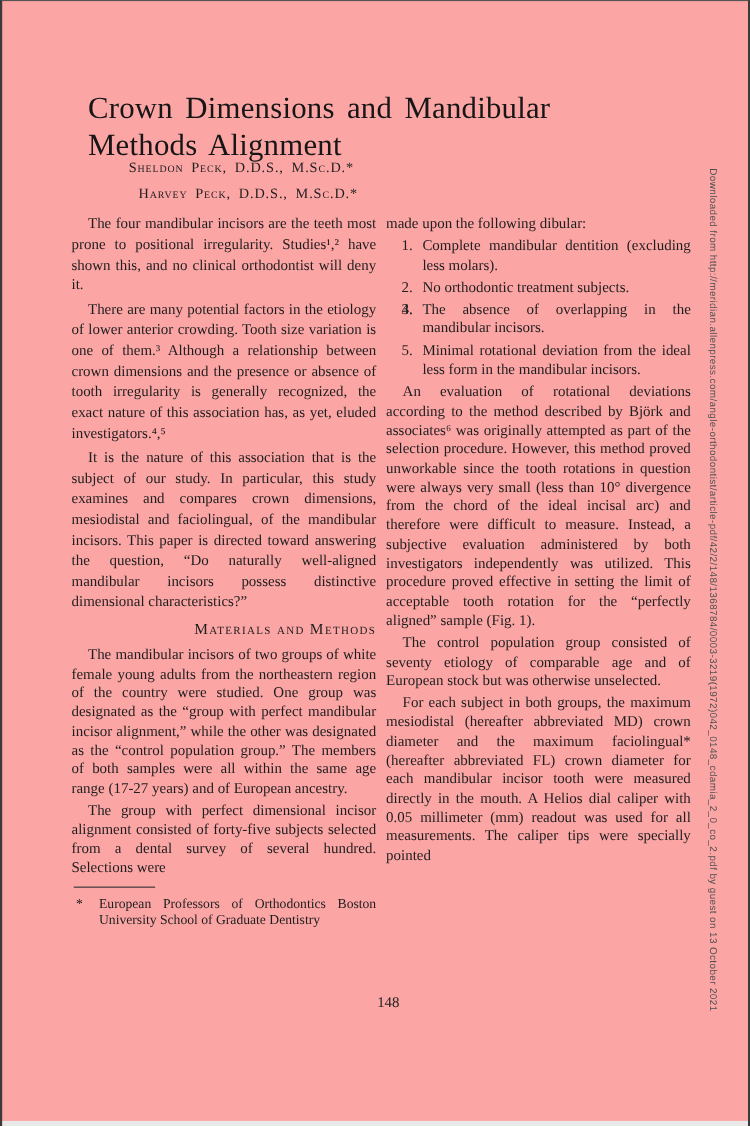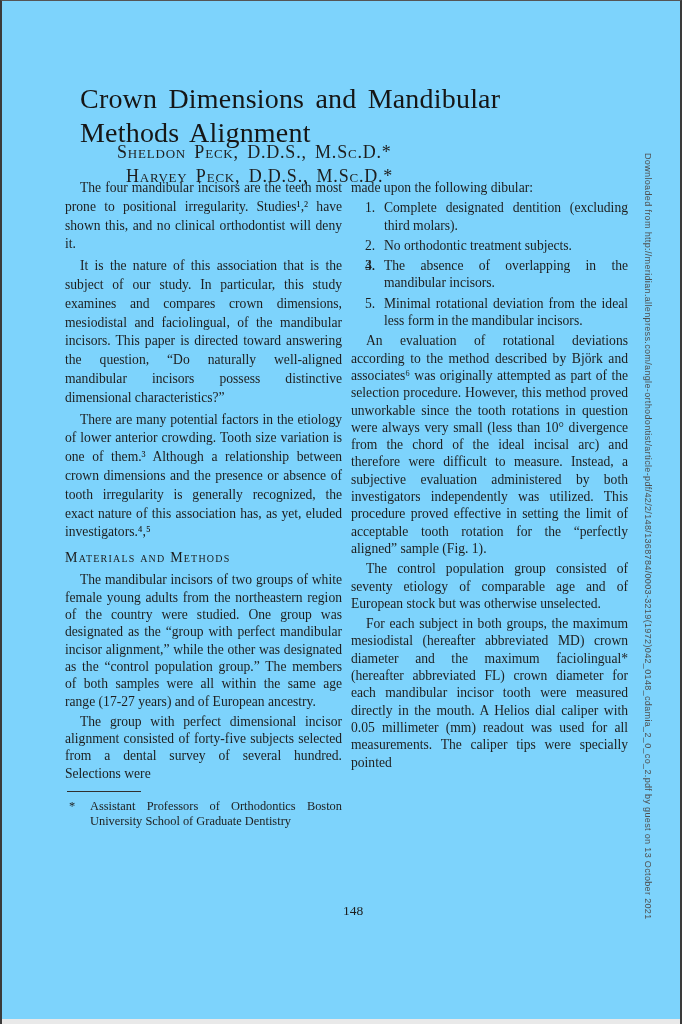--- a/index.html
+++ b/index.html
@@ -1,57 +1,57 @@
 <!DOCTYPE html>
 <html><head>
 <meta charset="utf-8">
 <style>
   html,body{margin:0;padding:0;background:#fff;}
   .page{
     position:relative;
     width:682px;height:1024px;
     box-sizing:border-box;
-    background:#7dd3fc;
+    background:#fca5a5;
     border-left:2px solid #3a3a3a;
     border-right:2px solid #3a3a3a;
     border-top:1px solid #555;
     overflow:hidden;
     font-family:"Liberation Serif", serif;
     color:#222;
   }
   .bottom-edge{
     position:absolute;left:0;right:0;bottom:0;height:5px;
     background:#e9e9e9;
   }
   .title{
     position:absolute;left:78px;top:62px;width:480px;
     font-size:28px;line-height:34px;color:#161616;
     word-spacing:4px;letter-spacing:0.2px;font-weight:400;
   }
   .authors{
     position:absolute;left:115px;top:139px;
-    font-size:18px;line-height:24px;color:#1e1e1e;
+    font-size:13px;line-height:24px;color:#1e1e1e;
     font-variant:small-caps;letter-spacing:0.8px;word-spacing:3px;
   }
   .author-2{margin-left:9px;text-align:right;}
   .columns{
-    position:absolute;left:63px;top:178px;width:562px;
+    position:absolute;left:63px;top:193px;width:562px;
     display:flex;gap:9px;font-family:Liberation Serif, serif;
   }
   .col{
     width:277px;flex:0 0 277px;
     font-size:13.6px;line-height:17.3px;
     text-align:justify;color:#1e1e1e;
   }
   .col p{margin:0 0 3px;text-indent:15px;}
   .col p.loose{line-height:18.8px;}
   .col p.no-indent{text-indent:0;}
   .section-heading{
     font-variant:small-caps;font-weight:400;
-    text-align:left;font-size:14px;letter-spacing:1.2px;
+    text-align:right;font-size:14px;letter-spacing:1.2px;
     margin:7px 0 5px;color:#1c1c1c;
   }
   .criterion{
     position:relative;margin:0 0 4px;
     padding-left:33px;text-indent:0 !important;
   }
   .criterion .num{position:absolute;left:14px;}
   .fn-rule{
     width:74px;height:0;border:none;
     border-top:1.6px solid #2f2f2f;
@@ -90,43 +90,43 @@
 
   <div class="authors">
     <div>Sheldon Peck, D.D.S., M.Sc.D.*</div>
     <div class="author-2">Harvey Peck, D.D.S., M.Sc.D.*</div>
   </div>
 
   <div class="columns">
 
     <div class="col">
       <p class="loose">The four mandibular incisors are the teeth most prone to positional irregularity. Studies¹,² have shown this, and no clinical orthodontist will deny it.</p>
+      <p class="loose">There are many potential factors in the etiology of lower anterior crowding. Tooth size variation is one of them.³ Although a relationship between crown dimensions and the presence or absence of tooth irregularity is generally recognized, the exact nature of this association has, as yet, eluded investigators.⁴,⁵</p>
       <p class="loose">It is the nature of this association that is the subject of our study. In particular, this study examines and compares crown dimensions, mesiodistal and faciolingual, of the mandibular incisors. This paper is directed toward answering the question, “Do naturally well-aligned mandibular incisors possess distinctive dimensional characteristics?”</p>
-      <p class="loose">There are many potential factors in the etiology of lower anterior crowding. Tooth size variation is one of them.³ Although a relationship between crown dimensions and the presence or absence of tooth irregularity is generally recognized, the exact nature of this association has, as yet, eluded investigators.⁴,⁵</p>
 
       <h2 class="section-heading">Materials and Methods</h2>
 
       <p>The mandibular incisors of two groups of white female young adults from the northeastern region of the country were studied. One group was designated as the “group with perfect mandibular incisor alignment,” while the other was designated as the “control population group.” The members of both samples were all within the same age range (17-27 years) and of European ancestry.</p>
       <p>The group with perfect dimensional incisor alignment consisted of forty-five subjects selected from a dental survey of several hundred. Selections were</p>
 
       <hr class="fn-rule">
 
       <p class="footnote">
         <span class="fn-star">*</span>
-        <span>Assistant Professors of Orthodontics Boston University School of Graduate Dentistry</span>
+        <span>European Professors of Orthodontics Boston University School of Graduate Dentistry</span>
       </p>
     </div>
 
     <div class="col">
       <p class="no-indent">made upon the following dibular:</p>
 
       <div>
         <p class="criterion">
           <span class="num">1.</span>
-          <span>Complete designated dentition (excluding third molars).</span>
+          <span>Complete mandibular dentition (excluding less molars).</span>
         </p>
         <p class="criterion">
           <span class="num">2.</span>
           <span>No orthodontic treatment subjects.</span>
         </p>
         <p class="criterion">
           <span class="num">3.</span>
         </p>
         <p class="criterion">
           <span class="num">4.</span>

